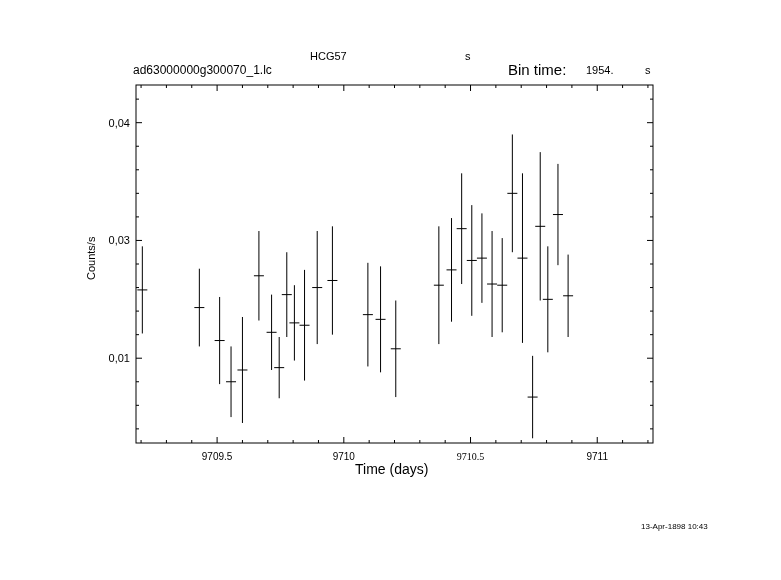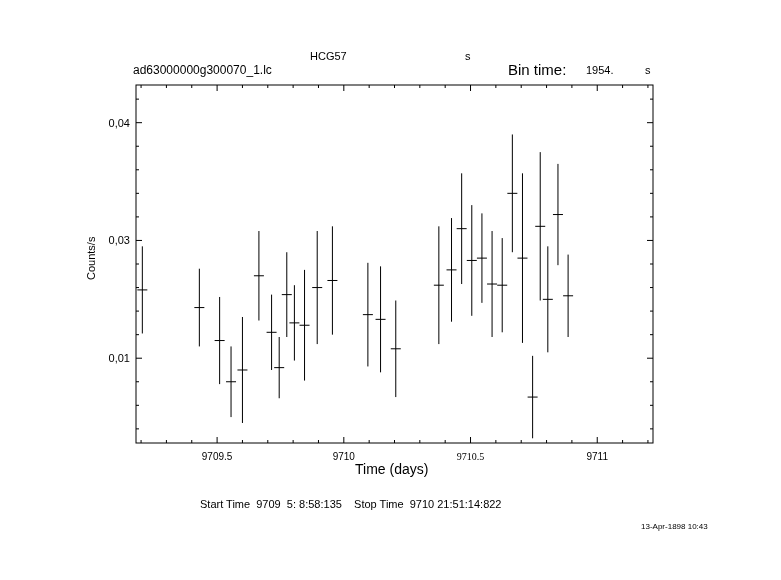--- a/index.html
+++ b/index.html
@@ -110,21 +110,20 @@
   <div class="txt" id="title-center">HCG57</div>
   <div class="txt" id="title-s">s</div>
   <div class="txt" id="file-label">ad63000000g300070_1.lc</div>
   <div class="txt" id="bintime-label">Bin time:</div>
   <div class="txt" id="bintime-value">1954.</div>
   <div class="txt" id="bintime-unit">s</div>
 
   <div class="txt" id="xlabel">Time (days)</div>
   <div class="txt" id="ylabel">Counts/s</div>
 
-  <div class="txt" id="footer-line">Start Time  9709  5: 8:58:135    Stop Time  9710 21:51:14:822</div>
   <div class="txt" id="stamp">13-Apr-1898 10:43</div>
 
   <svg class="plot" id="plot-svg" viewBox="0 0 781 580">
       <rect x="136" y="85" width="517" height="358" fill="none" stroke="#000" stroke-width="1"></rect>
       <line x1="217.09803921565012" y1="443" x2="217.09803921565012" y2="437" stroke="#000" stroke-width="1"></line>
       <line x1="217.09803921565012" y1="85" x2="217.09803921565012" y2="91" stroke="#000" stroke-width="1"></line>
       <line x1="343.81372549021864" y1="443" x2="343.81372549021864" y2="437" stroke="#000" stroke-width="1"></line>
       <line x1="343.81372549021864" y1="85" x2="343.81372549021864" y2="91" stroke="#000" stroke-width="1"></line>
       <line x1="470.52941176478726" y1="443" x2="470.52941176478726" y2="437" stroke="#000" stroke-width="1"></line>
       <line x1="470.52941176478726" y1="85" x2="470.52941176478726" y2="91" stroke="#000" stroke-width="1"></line>

